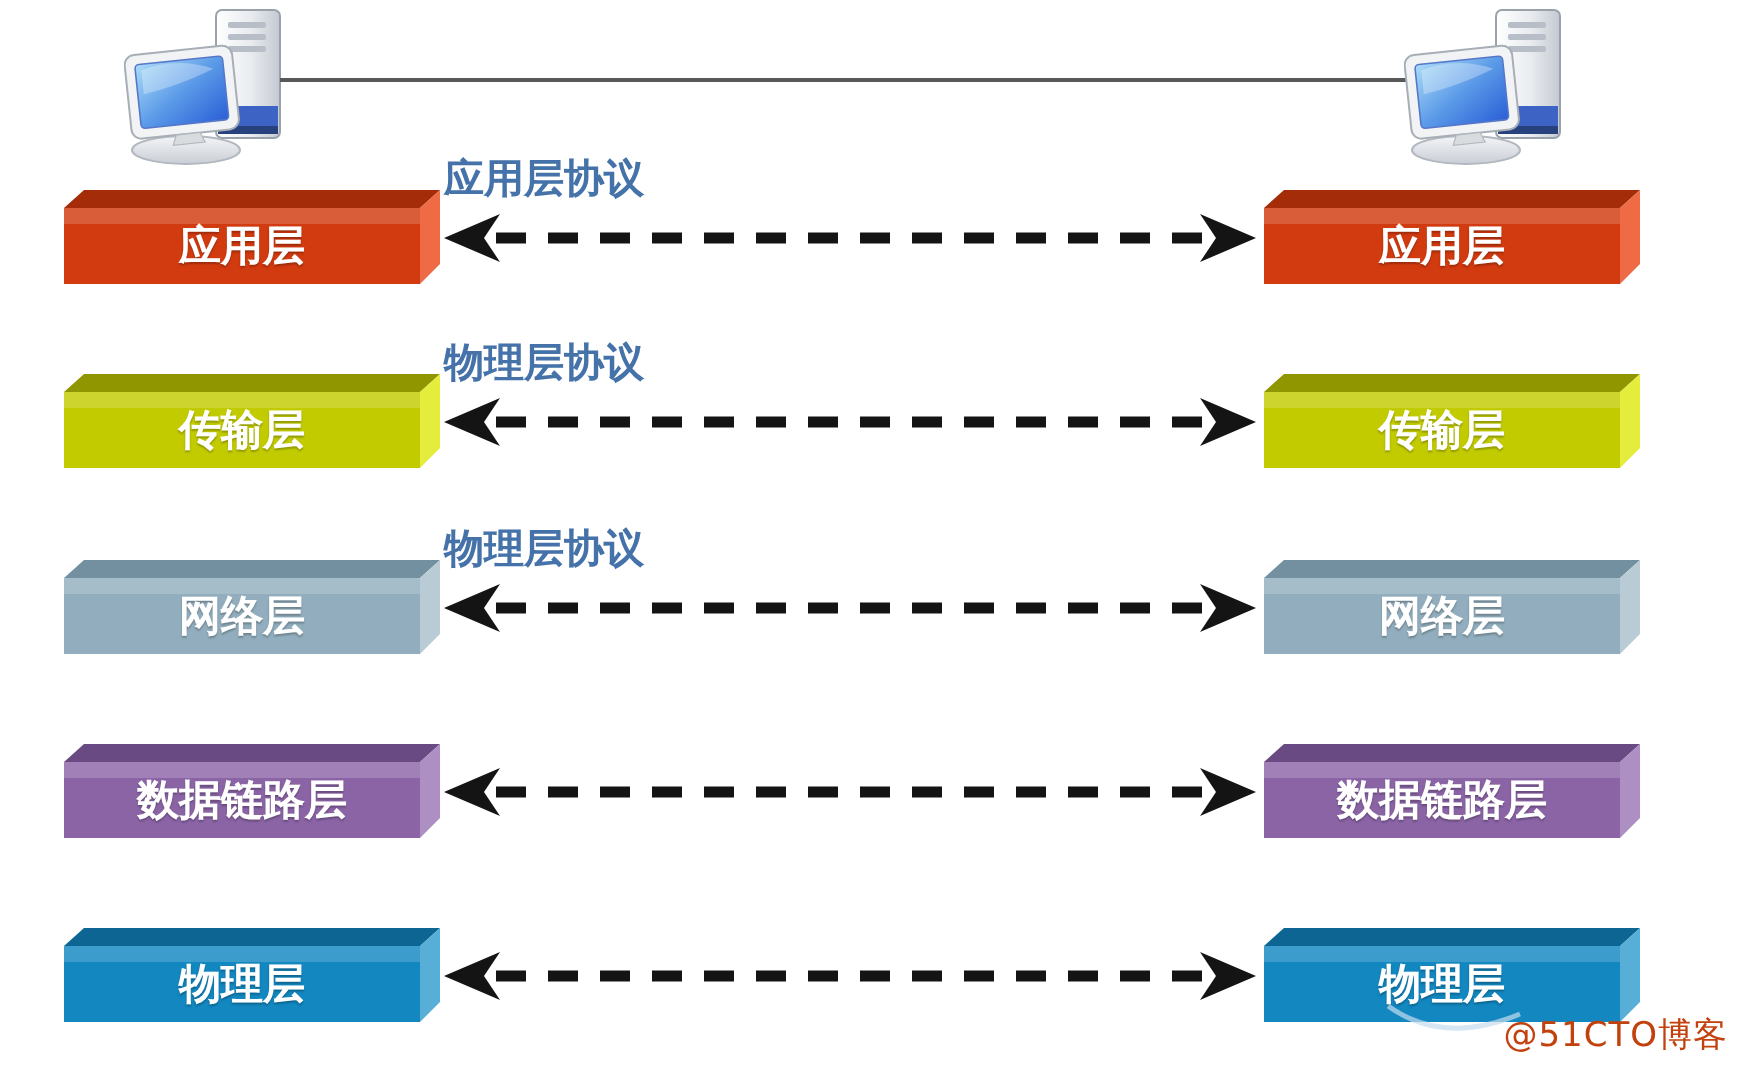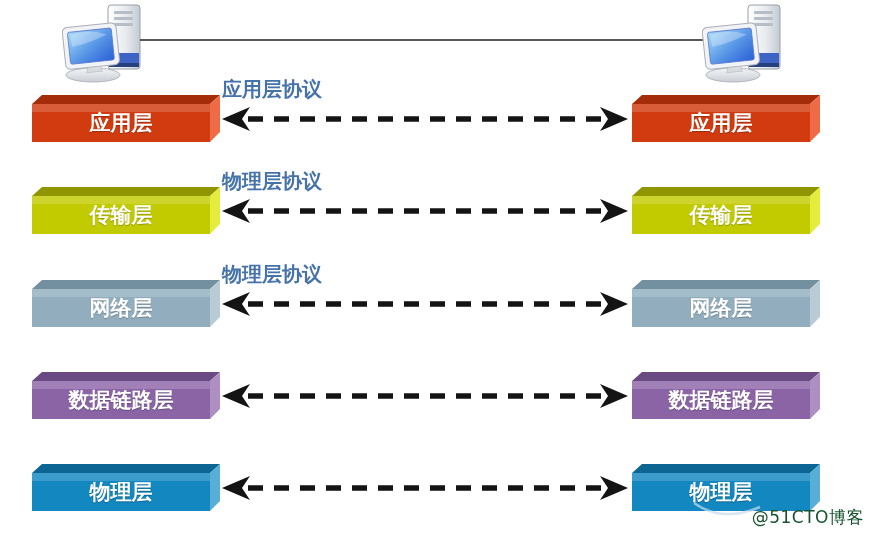--- a/index.html
+++ b/index.html
@@ -24,21 +24,21 @@
     text-align:center;color:#ffffff;font-weight:bold;font-size:21px;
     text-shadow:0 1px 1px rgba(0,0,0,0.25);white-space:nowrap;
   }
   .protocol{
     position:absolute;left:222px;top:-19px;width:406px;text-align:left;
     color:#4472a9;font-weight:bold;font-size:20px;
   }
   .arrow{position:absolute;left:222px;top:9px;}
   
   .watermark{
-    position:absolute;right:6px;bottom:6px;color:#14532d;font-size:17px;letter-spacing:0.5px;
+    position:absolute;right:6px;bottom:6px;color:#c2410c;font-size:17px;letter-spacing:0.5px;
   }
   .swoosh{position:absolute;right:108px;bottom:14px;opacity:0.7;}
 </style>
 </head>
 <body>
 
 <div id="stage">
 
   <svg width="0" height="0" style="position:absolute" aria-hidden="true">
     <defs>

